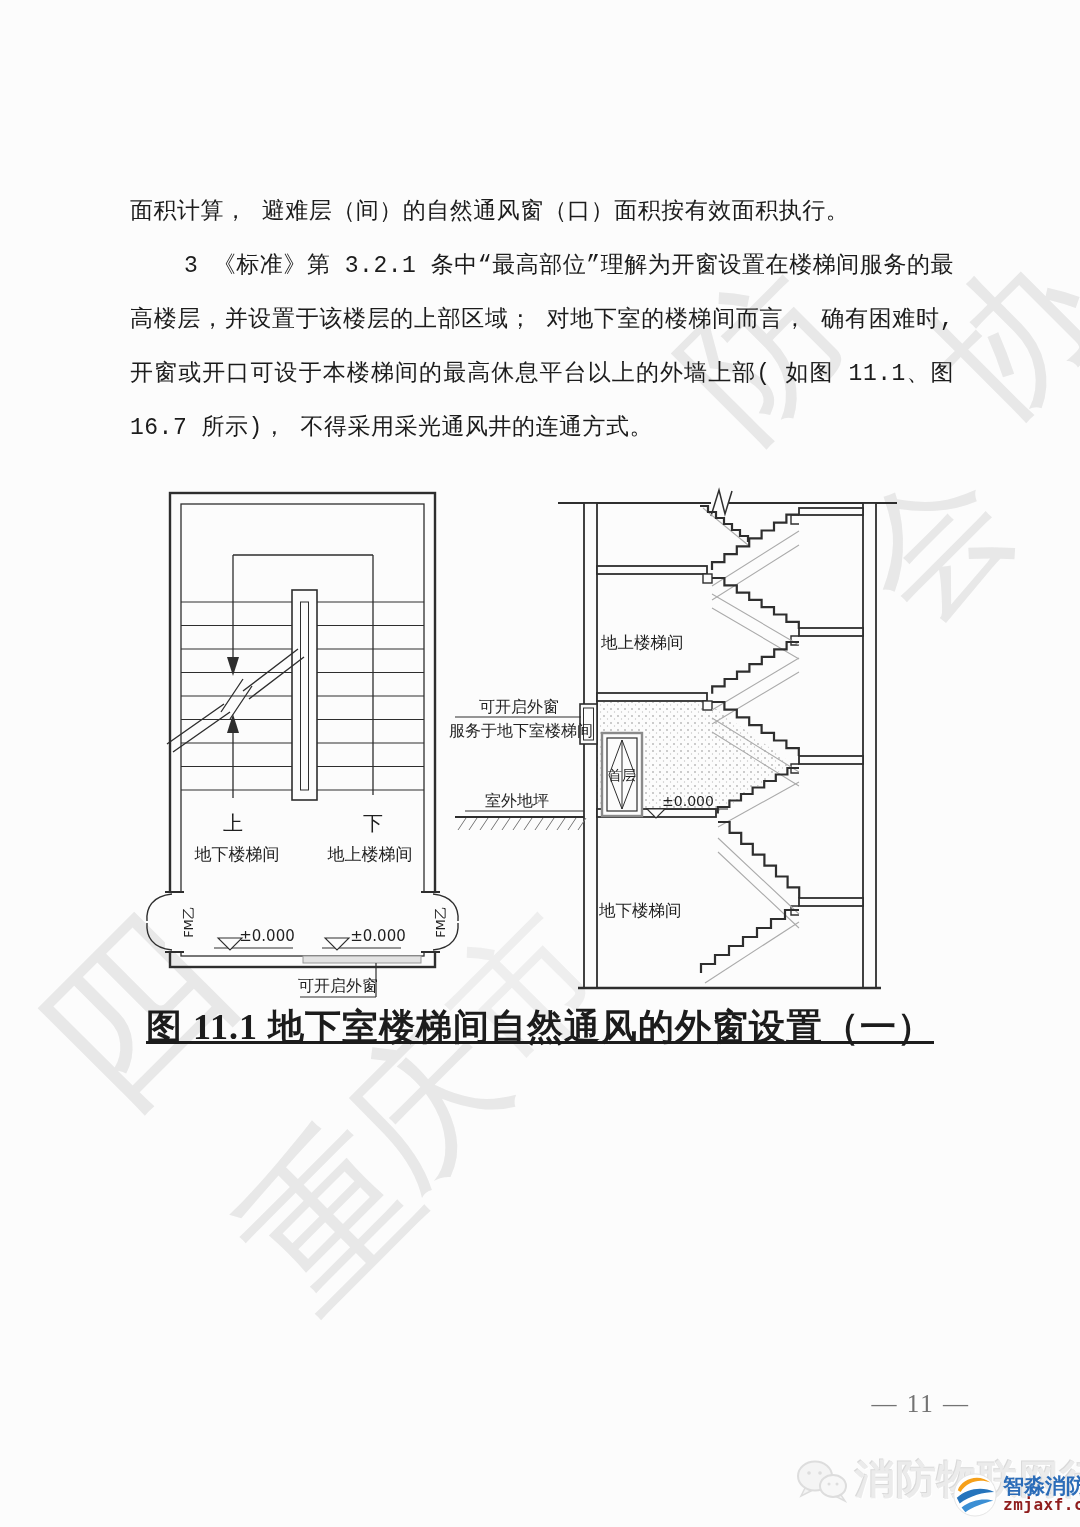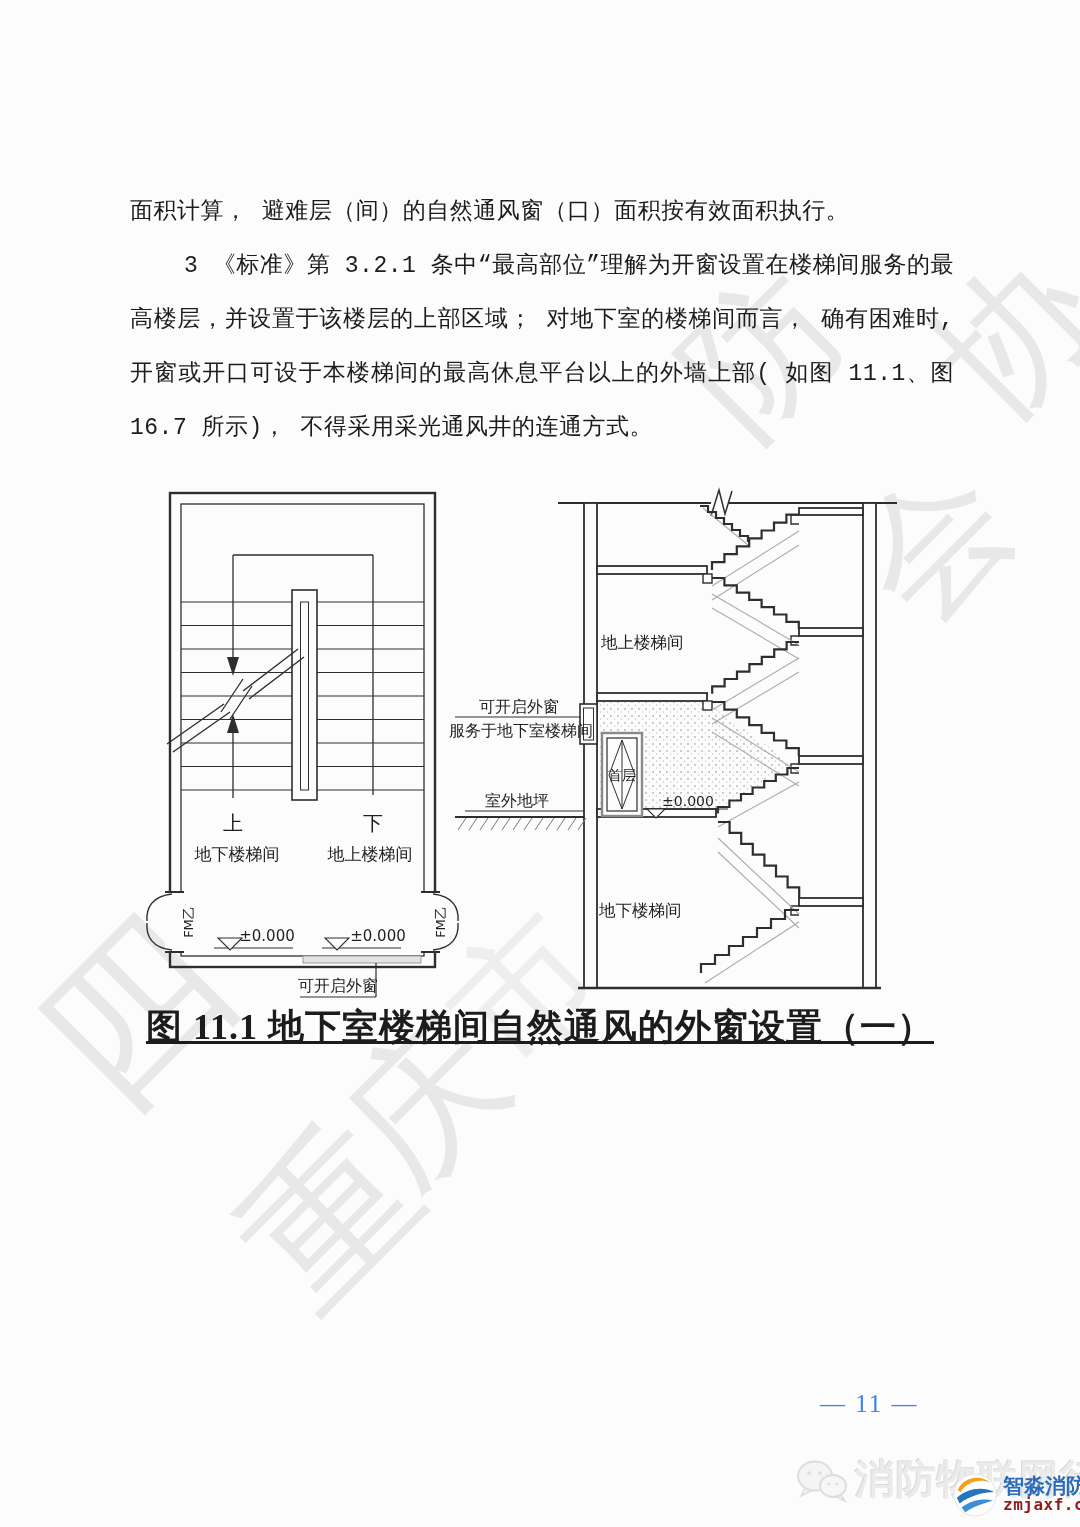--- a/index.html
+++ b/index.html
@@ -19,22 +19,22 @@
     position:absolute;left:130px;width:824px;
     font-size:23px;line-height:54px;text-align:justify;
     letter-spacing:.5px;margin:0;font-family:Liberation Mono, monospace;
   }
   .para.indent{text-indent:54px;}
   .caption{
     position:absolute;left:0;top:1003px;width:1080px;text-align:center;
     font-size:36px;font-weight:bold;letter-spacing:1px;text-decoration:underline;
   }
   .page-number{
-    position:absolute;left:820px;top:1390px;width:150px;text-align:left;
-    font-size:25px;color:#3b82f6;letter-spacing:2px;
+    position:absolute;left:820px;top:1390px;width:150px;text-align:right;
+    font-size:25px;color:#737373;letter-spacing:2px;
   }
   .figure-svg{position:absolute;left:130px;top:480px;}
   svg text{font-family:"DejaVu Sans","Liberation Sans",sans-serif;fill:#1f1f1f;}
   
   .footer-ghost{
     position:absolute;left:795px;top:1452px;display:flex;align-items:center;gap:6px;
   }
   .ghost-text{
     font-family:"DejaVu Sans","Liberation Sans",sans-serif;
     font-size:40px;font-weight:bold;color:#ebebeb;

